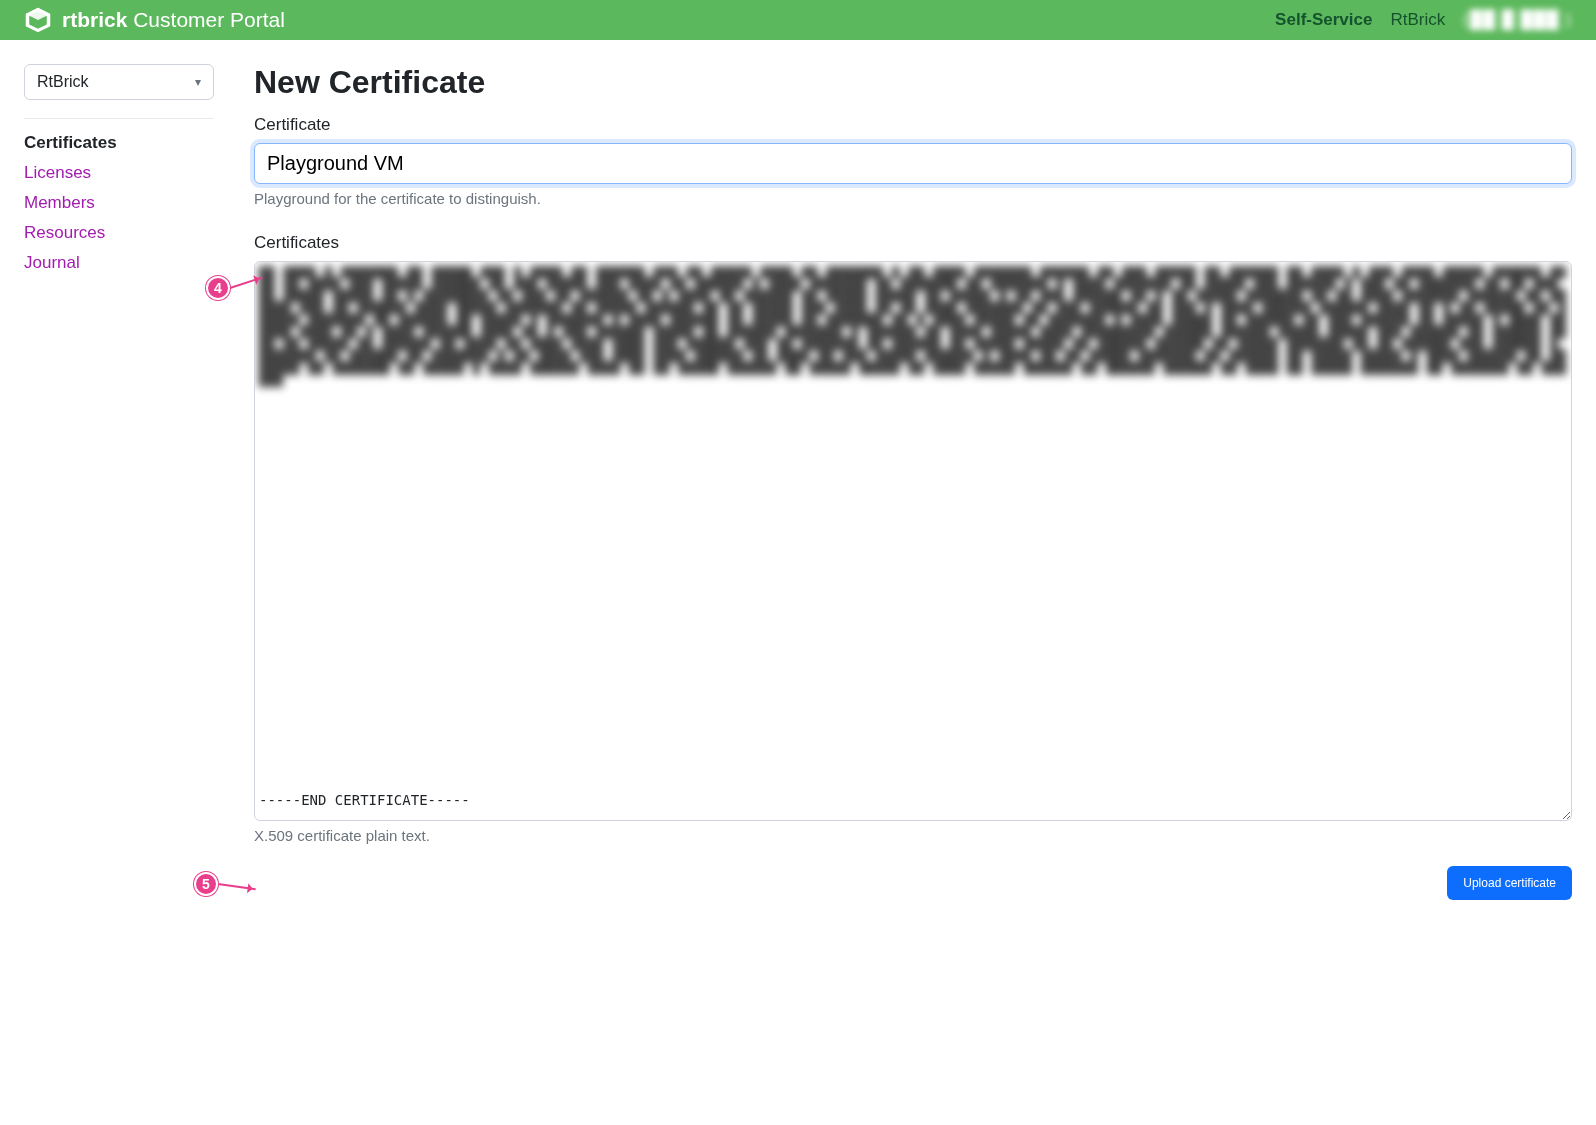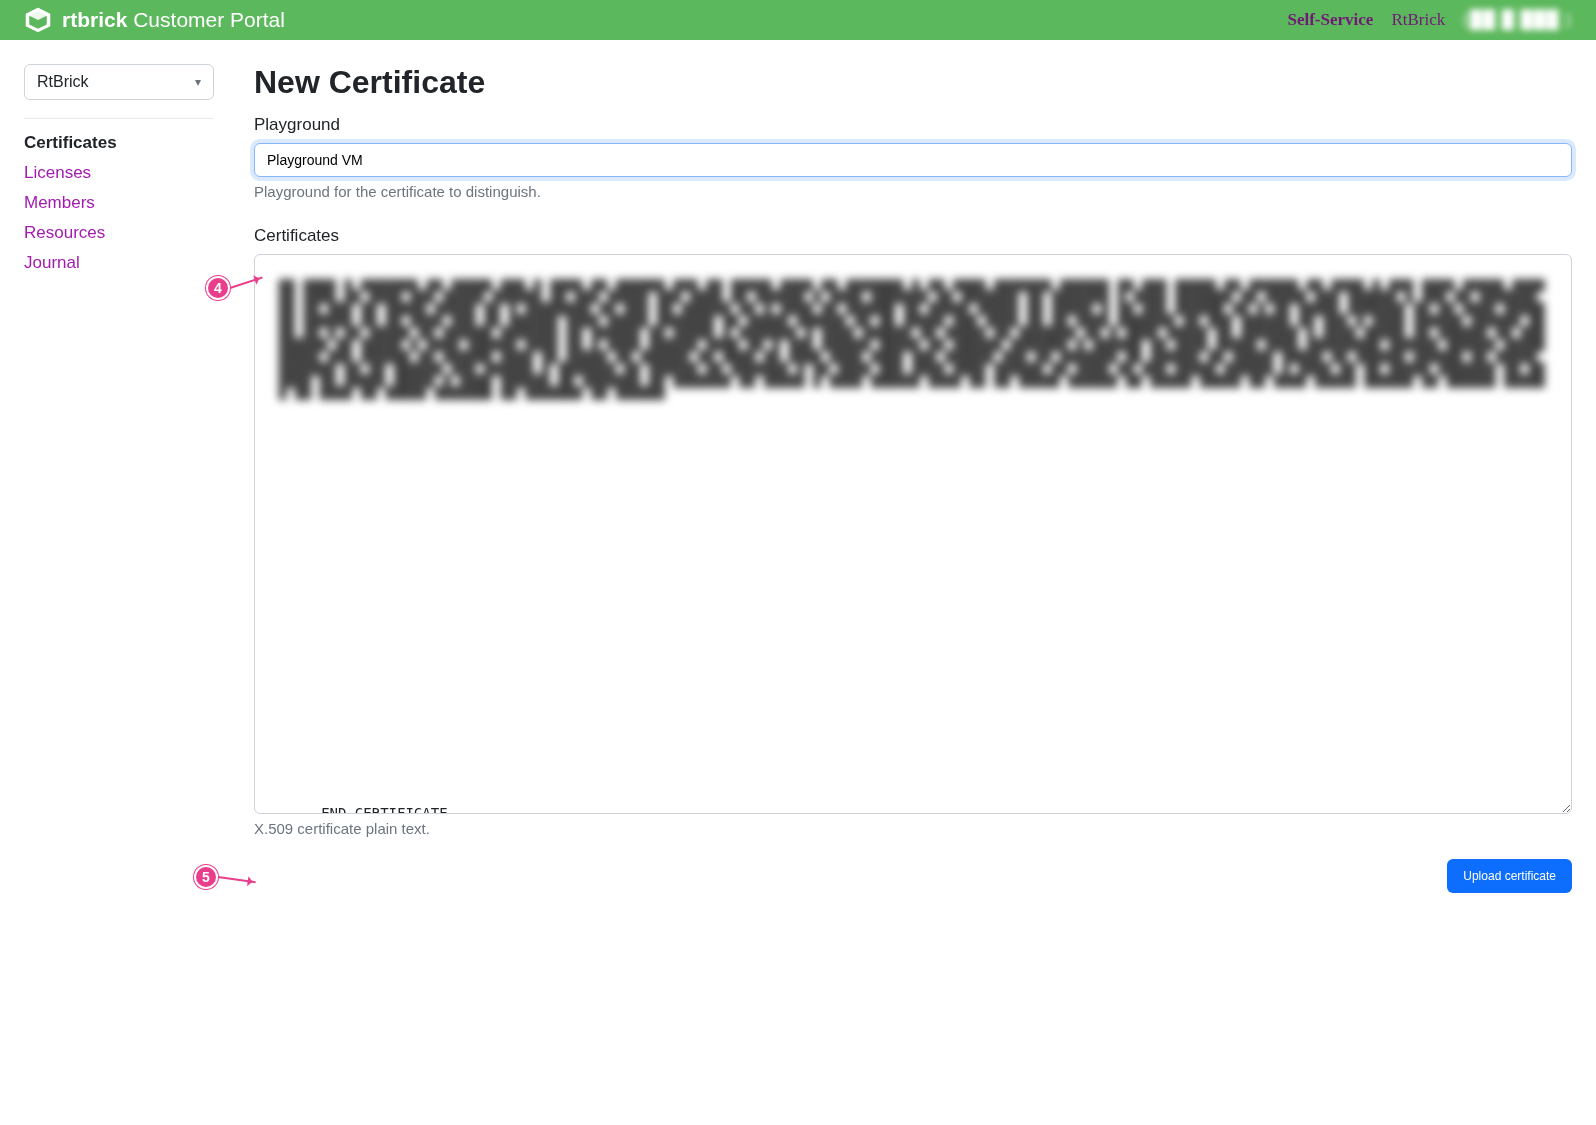--- a/index.html
+++ b/index.html
@@ -30,21 +30,21 @@
       display: inline-block;
     }
     .brand-name { font-weight: 600; }
     .brand-sub { font-weight: 400; }
     .header-right {
       display: flex;
       align-items: center;
       gap: 18px;
       font-size: 17px;
     }
-    .header-right a { color: #701a75; text-decoration: none; font-weight: 600; font-family: Liberation Serif, serif; }
+    .header-right a { color: #14532d; text-decoration: none; font-weight: 600; }
     .header-right .logout { font-weight: 400; }
     .header-user {
       font-weight: 400;
       filter: blur(3px);
       letter-spacing: 1px;
     }
     .layout {
       display: flex;
       padding: 24px;
       gap: 40px;
@@ -76,35 +76,35 @@
       font-size: 17px;
       font-weight: 400;
     }
     .side-nav li.active a { color: #212529; font-weight: 700; }
     .main { flex: 1; min-width: 0; }
     .page-title { font-size: 32px; font-weight: 700; margin-bottom: 14px; }
     .form-label { font-size: 17px; margin-bottom: 8px; display: block; }
     .text-input {
       width: 100%;
       padding: 8px 12px;
-      font-size: 14px;
+      font-size: 20px;
       border: 1px solid #ced4da;
       border-radius: 6px;
       outline: none;
     }
     .text-input.focused {
       border-color: #86b7fe;
       box-shadow: 0 0 0 4px rgba(13,110,253,.15);
     }
     .help-text { color: #6c757d; font-size: 15px; margin-top: 6px; }
     .section-gap { margin-top: 26px; }
     .cert-textarea {
       width: 100%;
       height: 560px;
-      padding: 24px;
+      padding: 4px;
       font-family: ui-monospace, SFMono-Regular, Menlo, Consolas, monospace;
       font-size: 14px;
       border: 1px solid #ced4da;
       border-radius: 6px;
       resize: both;
       line-height: 1.55;
       color: #212529;
       background: #fff;
       overflow: hidden;
       position: relative;
@@ -204,21 +204,21 @@
       <li><a href="#">Licenses</a></li>
       <li><a href="#">Members</a></li>
       <li><a href="#">Resources</a></li>
       <li><a href="#">Journal</a></li>
     </ul>
   </aside>
 
   <main class="main rel">
     <h1 class="page-title">New Certificate</h1>
 
-    <label class="form-label">Playground</label>
+    <label class="form-label">Certificate</label>
     <input type="text" class="text-input focused" value="Playground VM" style="">
     <div class="help-text">Playground for the certificate to distinguish.</div>
 
     <div class="section-gap"></div>
 
     <label class="form-label">Certificates</label>
     <div class="cert-textarea">
       <div class="cert-blur-area">██ ████ █ ███████ ██ █████ ███ █ ████ ██ ██████ ███ ██ █████ ████ ██ ███████ █ ██ ████ ███████ ██████ ██ ███ █████ ██ ██████ ██ ████ █ ███ ████ █████ ██████ ████ ██ ████ ███ █████ ██████ ██ ███ █████ ███ ████ ██ ██████ █ ████ ███████ ██ ███████ ██ ███████ █ ████ ███████ ██ █████ ███ ██████ █ ███ ██ ███████ ██ ██ ███ ██ █████ █████ ██ █ ████████ ██ ███ ██ ██████ ██ █ ████ ██ ██████ ██ █████ █████ ██ █████ █ ██ ███ ██████ ██ █ ██ █████ ███████ ██ ██ ████ ███████ ██████ ██ ██ ████ ███ ██ ██████ ████ █████ ███████ ██ █████ ██████ ██ ██ █████ ███ ████ ██ ██ ████ ███████ ██ ███ ██████ ██ ███ █ ████ ██████ ██████ ████ ██ █ ██ █████ ██ ██████ ███████ ██ ██████ ██ █████ █ ███████ █ ████ ██████ ██ █████ ██ ███████ ██ █ ████ █████ ██ ███████ █ ████ █████ ██ ██████ ██ ███ ██████ ██ █████ █ ████ ██████ ████ ██ █ ████ ██████ ████ ██ █ ███ ██████ █████ ██ ██████ ███████ █ ██████ ██ ████ █████ ████ █████████ ██████ ██████ █████ █████ ███ ██████ ██ ██████ ████ ██ █████ ██ ██████ ██ ████ ██ ████ ████ ████ ███ ██████ ███ ██ ███████ ██ ██████ ██ █████ █████ ██ ██████ ██████ ██ █████ ███████ ██ ██ ██████ ███ ██████ █ ███████ ██ ██████ ██ ███████ █ ██ ████ ███ ████ ████ ██████ ██ ████ ██ ███ █████ ██████ █ ████ ██ ██ █████ ███████ ██ ██████ ██ █████ █████ █ ████ ██████ ██ ███████ ██ ███████ ██ █████ █ ████ ██████ ████ ██ ██ █████ ██████ ██ █████ █████ ██ ████ █████ ██████ ██ ██████ ██████ ██ ████ ██ █████ ███████ ██ ███████ ██ ██████</div>
       <div class="cert-end">-----END CERTIFICATE-----</div>
     </div>

